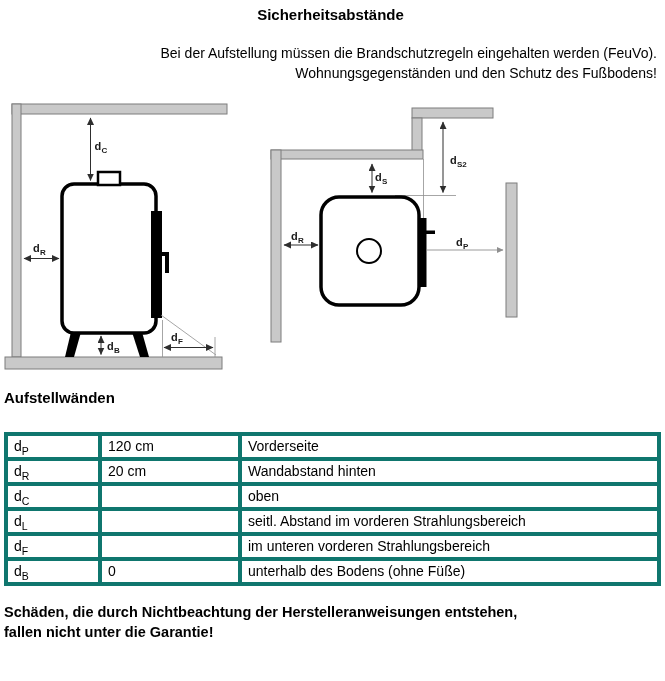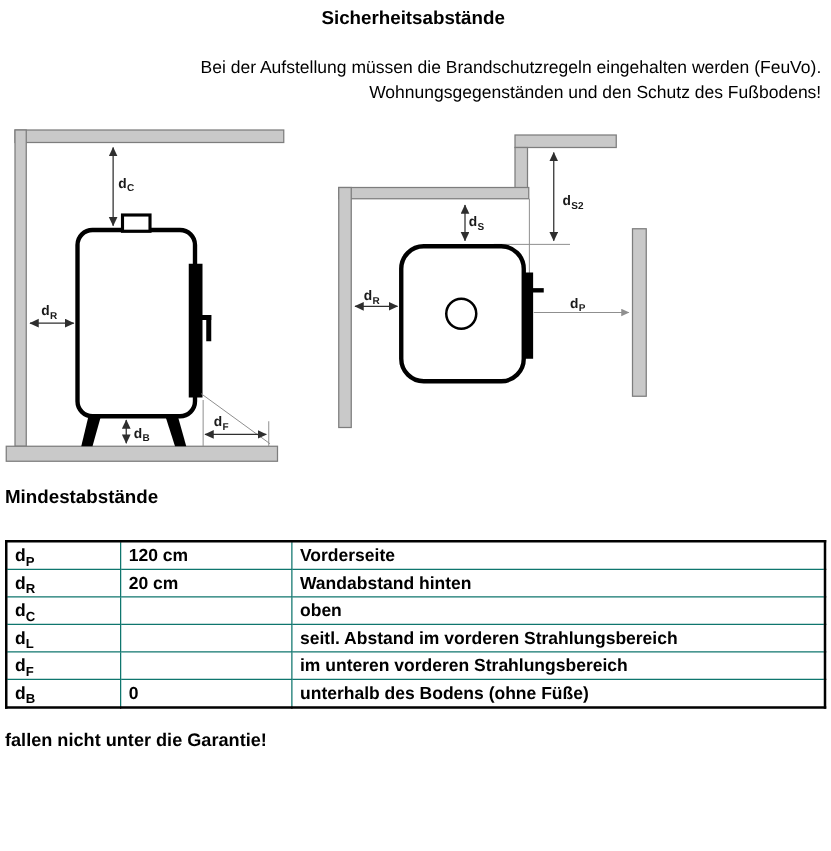--- a/index.html
+++ b/index.html
@@ -13,22 +13,22 @@
   .intro div{white-space:nowrap;}
   svg.diagram{display:block;margin-top:7px;}
   svg text{font-family:"Liberation Sans", sans-serif;fill:#1a1a1a;font-weight:bold;font-size:11px;}
   svg text.sub{font-size:8px;}
   .section-heading{font-size:15px;font-weight:bold;line-height:17px;margin:14px 0 0 0;}
   table.min-dist{
     border-collapse:collapse;margin-top:26px;width:657px;
     font-size:14px;table-layout:fixed;border:2px solid #000;
   }
   table.min-dist td{
-    border:1px solid #0f766e;height:21px;padding:0 6px;line-height:19px;
-    overflow:hidden;white-space:nowrap;font-weight:bold;
+    border:4px solid #0f766e;height:21px;padding:0 6px;line-height:19px;
+    overflow:hidden;white-space:nowrap;
   }
   td.c-key{width:78px;}
   td.c-val{width:124px;}
   sub{font-size:10.5px;line-height:0;}
   .footer-warning{margin:16px 0 0 0;font-size:14.5px;font-weight:bold;line-height:20px;}
 </style>
 </head>
 <body>
 
 <div class="content">
@@ -109,21 +109,21 @@
       <text class="sub" x="378" y="204">S</text>
       <text x="446" y="184">d</text>
       <text class="sub" x="453" y="187">S2</text>
       <text x="287" y="260">d</text>
       <text class="sub" x="294" y="263">R</text>
       <text x="452" y="266">d</text>
       <text class="sub" x="459" y="269">P</text>
     </g>
   </svg>
 
-  <h2 class="section-heading">Mindestabstände</h2>
+  <h2 class="section-heading">Aufstellwänden</h2>
 
   <table class="min-dist">
     <tbody>
       <tr>
         <td class="c-key"><span>d</span><sub>P</sub></td>
         <td class="c-val">120 cm</td>
         <td>Vorderseite</td>
       </tr>
       <tr>
         <td class="c-key"><span>d</span><sub>R</sub></td>
@@ -147,16 +147,17 @@
       </tr>
       <tr>
         <td class="c-key"><span>d</span><sub>B</sub></td>
         <td class="c-val">0</td>
         <td>unterhalb des Bodens (ohne Füße)</td>
       </tr>
     </tbody>
   </table>
 
   <div class="footer-warning">
+    <div>Schäden, die durch Nichtbeachtung der Herstelleranweisungen entstehen,</div>
     <div>fallen nicht unter die Garantie!</div>
   </div>
 
 </div>
 
 </body></html>

